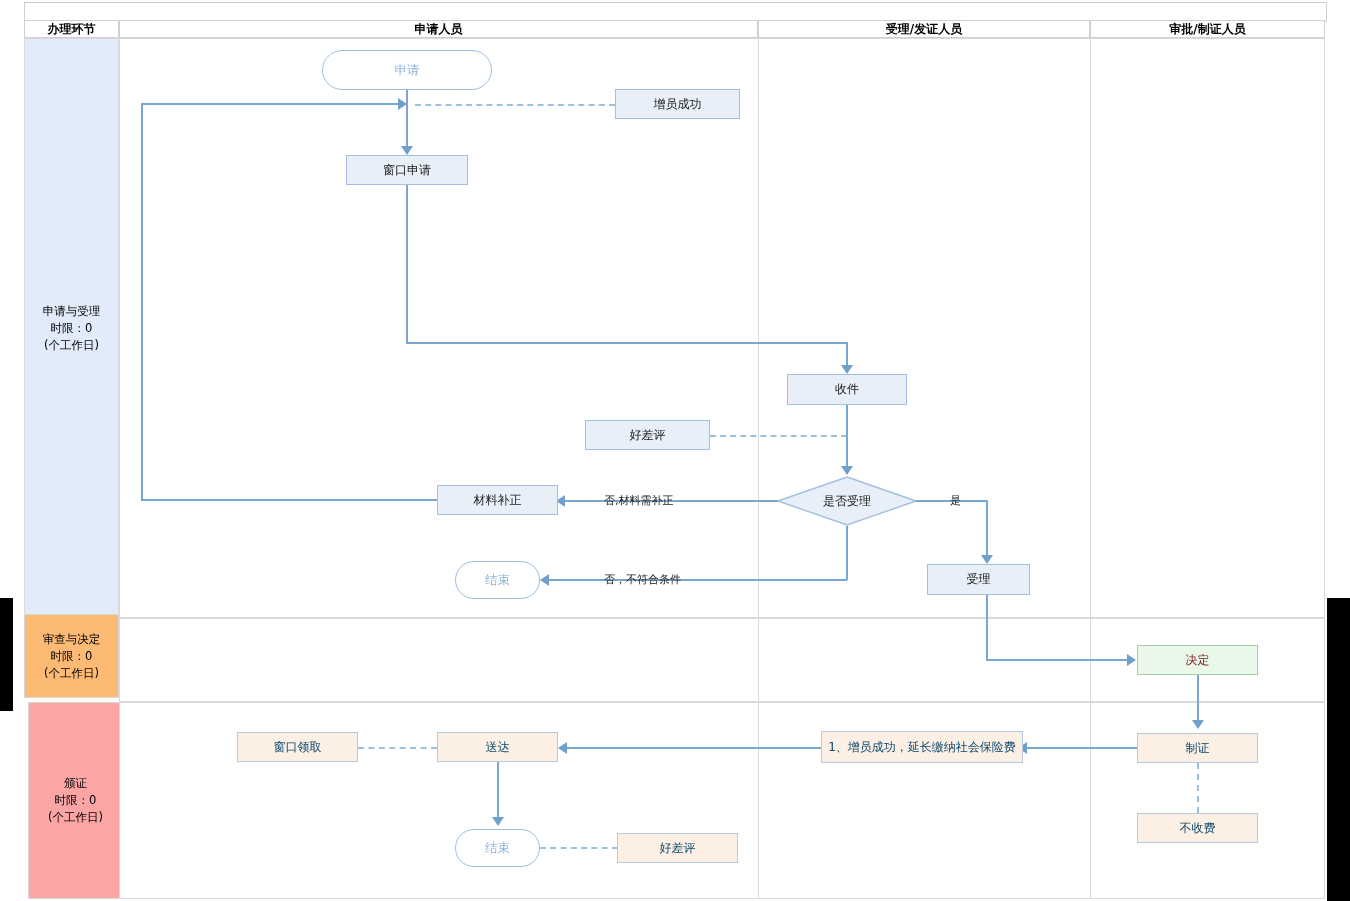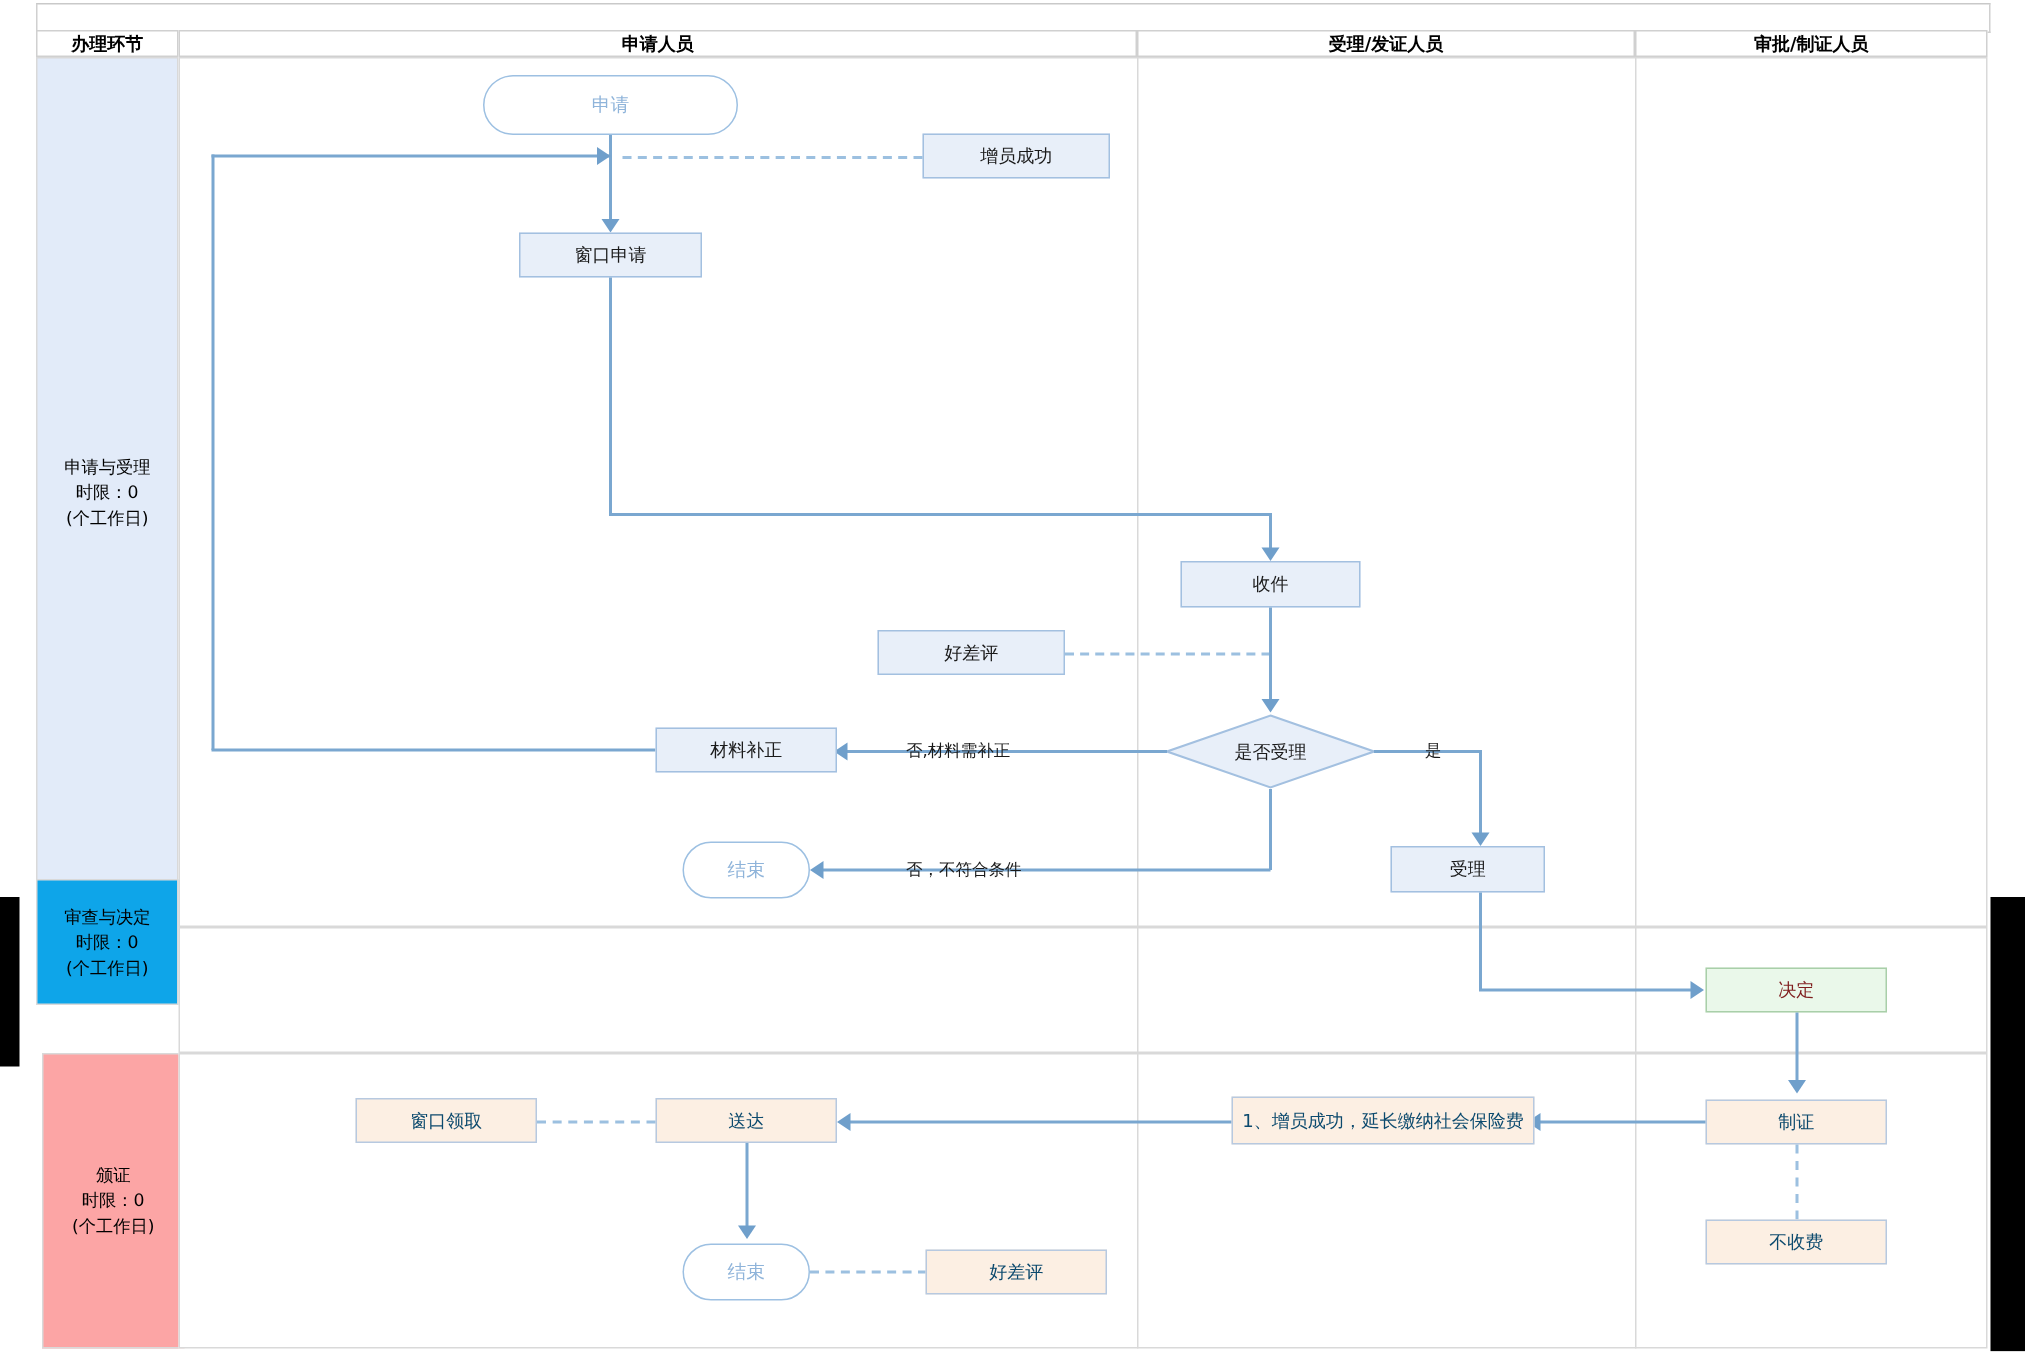--- a/index.html
+++ b/index.html
@@ -81,21 +81,21 @@
   <div class="hdr" style="left:758px;width:332px;">
       <span>受理/发证人员</span>
     </div>
   <div class="hdr" style="left:1090px;width:235px;">
       <span>审批/制证人员</span>
     </div>
 
   <div class="lane-label" style="left:24px;top:38px;width:95px;height:580px;background:#e2ebf9;">申请与受理
 时限：0
 (个工作日)</div>
-  <div class="lane-label" style="left:24px;top:586px;width:95px;height:84px;background:#0ea5e9;">审查与决定
+  <div class="lane-label" style="left:24px;top:614px;width:95px;height:84px;background:#fdba74;">审查与决定
 时限：0
 (个工作日)</div>
   <div class="lane-label" style="left:28px;top:702px;width:95px;height:197px;background:#fca5a5;">颁证
 时限：0
 (个工作日)</div>
 
   <div class="lane" style="left:119px;top:38px;width:1206px;height:580px;background:#fff;"></div>
   <div class="lane" style="left:119px;top:618px;width:1206px;height:84px;background:#fff;"></div>
   <div class="lane" style="left:119px;top:702px;width:1206px;height:197px;background:#fff;"></div>
 

